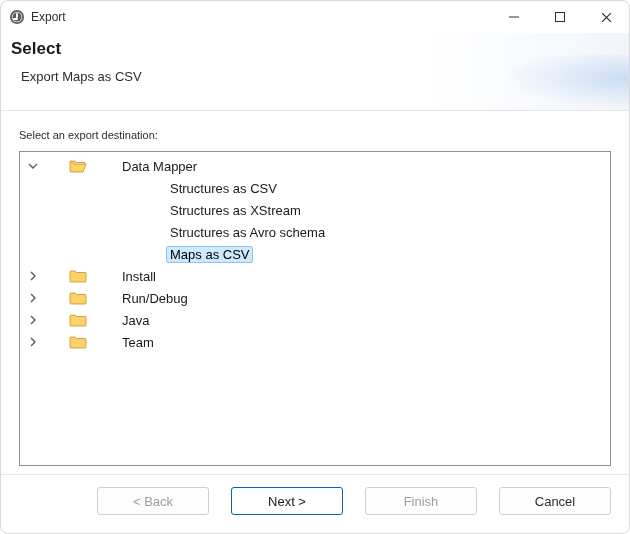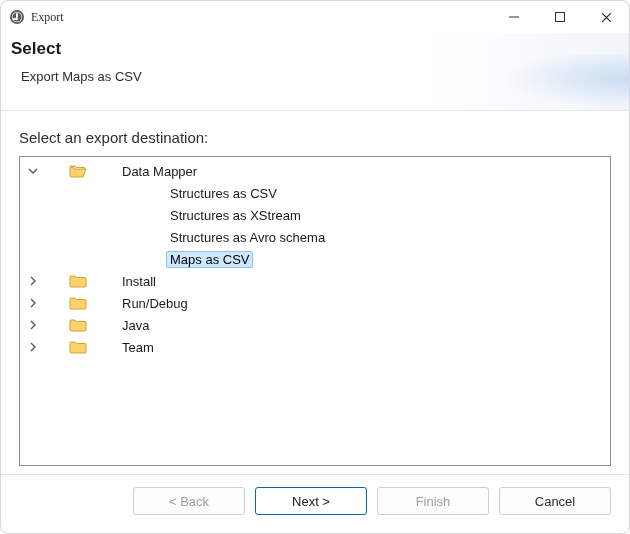--- a/index.html
+++ b/index.html
@@ -25,21 +25,20 @@
     overflow: hidden;
   }
   
   .titlebar {
     height: 32px;
     display: flex;
     align-items: center;
     padding: 0 0 0 8px;
     color: #2f2f2f;
     font-size: 12px;
-    font-family: Liberation Serif, serif;
   }
   .titlebar .app-icon {
     width: 16px;
     height: 16px;
     margin-right: 6px;
     display: flex;
     align-items: center;
     justify-content: center;
   }
   .titlebar .title-text {
@@ -83,21 +82,21 @@
   
   .body {
     flex: 1;
     padding: 18px 18px 8px 18px;
     display: flex;
     flex-direction: column;
     min-height: 0;
   }
   .body-label {
     margin: 0 0 6px 0;
-    font-size: 15px;
+    font-size: 11px;
     color: #2d2d2d;
   }
   .filter-input {
     height: 23px;
     box-sizing: border-box;
     border: 1px solid #cfcfcf;
     border-radius: 2px;
     width: 100%;
     padding: 2px 6px;
     font-family: inherit;
@@ -157,21 +156,21 @@
     color:#000;
   }
   .indent-1{ padding-left:6px; }
   .indent-2{ padding-left:54px; }
   
   .footer {
     border-top: 1px solid #e5e5e5;
     padding: 12px 18px 18px 18px;
     display: flex;
     justify-content: flex-end;
-    gap: 10px;
+    gap: 22px;
   }
   .btn {
     min-width: 112px;
     height: 28px;
     box-sizing: border-box;
     border: 1px solid #cfcfcf;
     border-radius: 3px;
     background: #fdfdfd;
     font-family: inherit;
     font-size: 13px;

